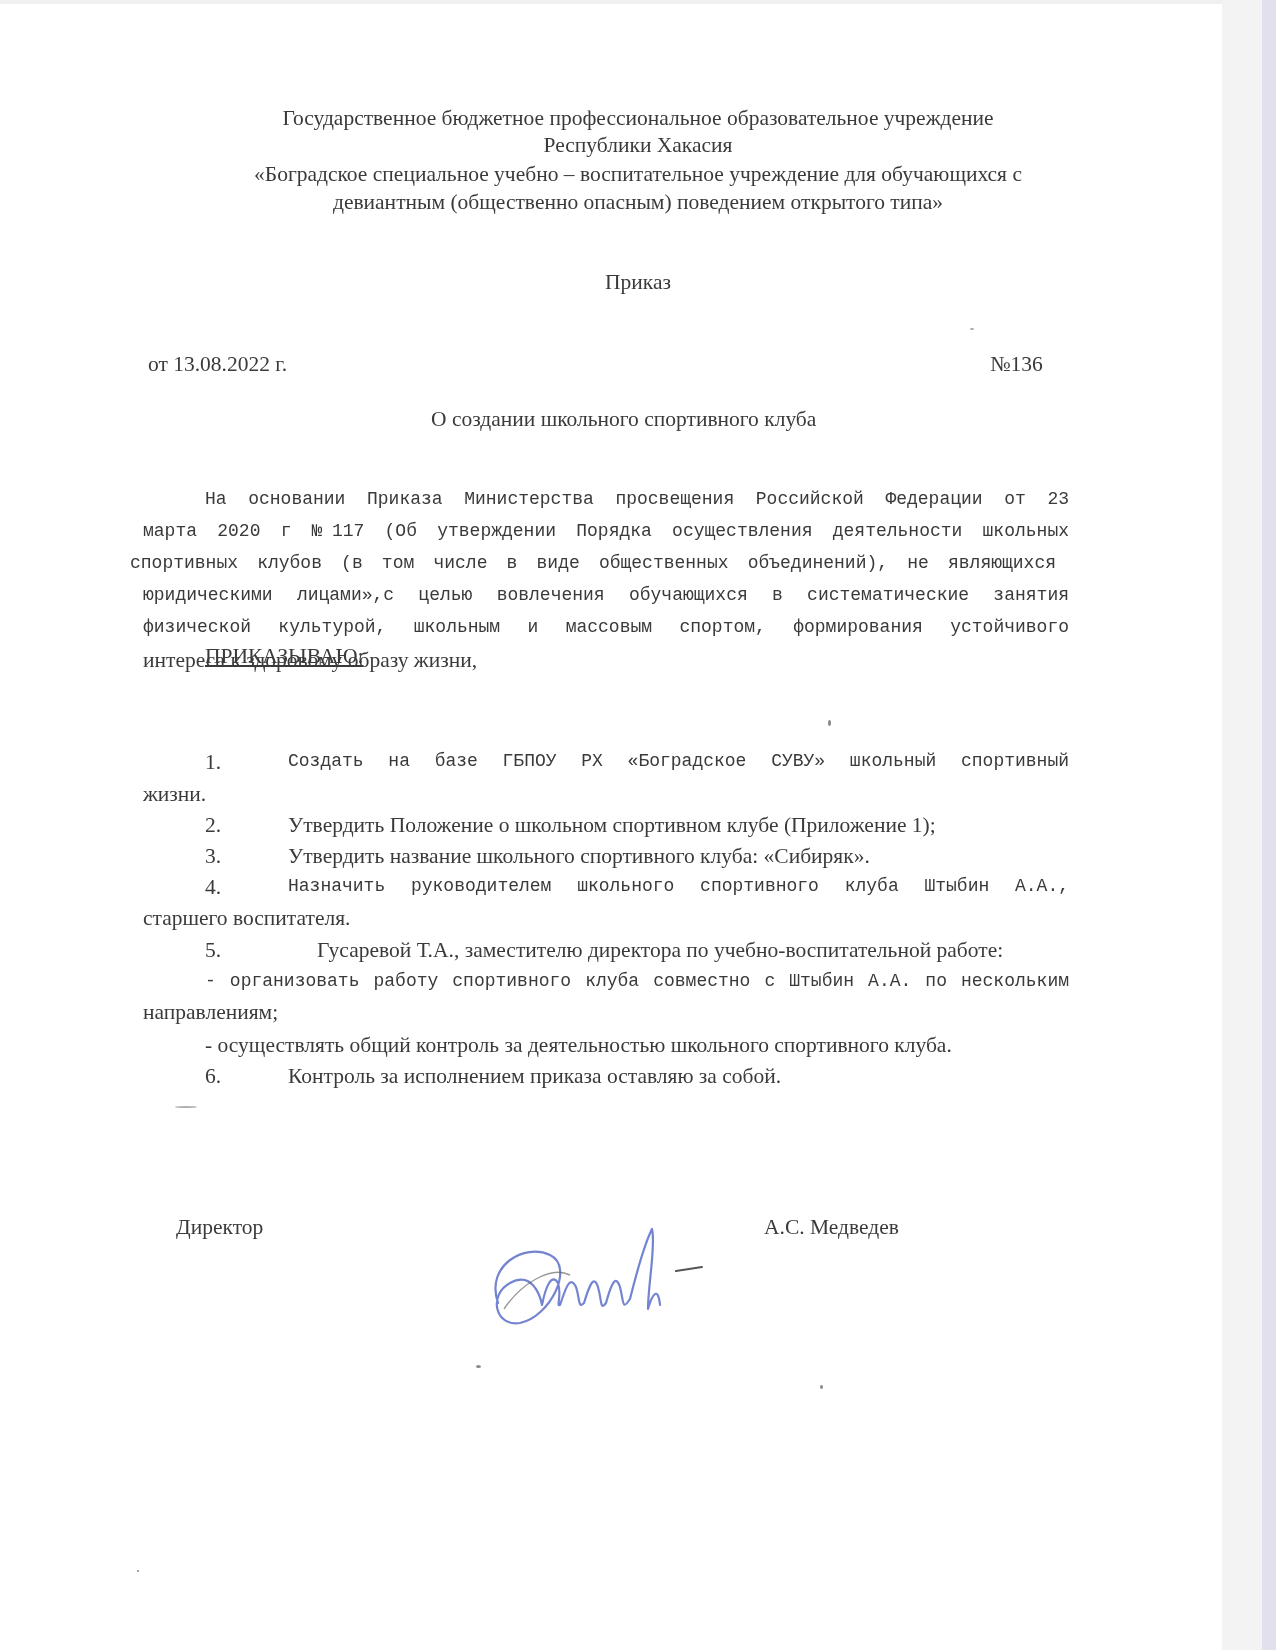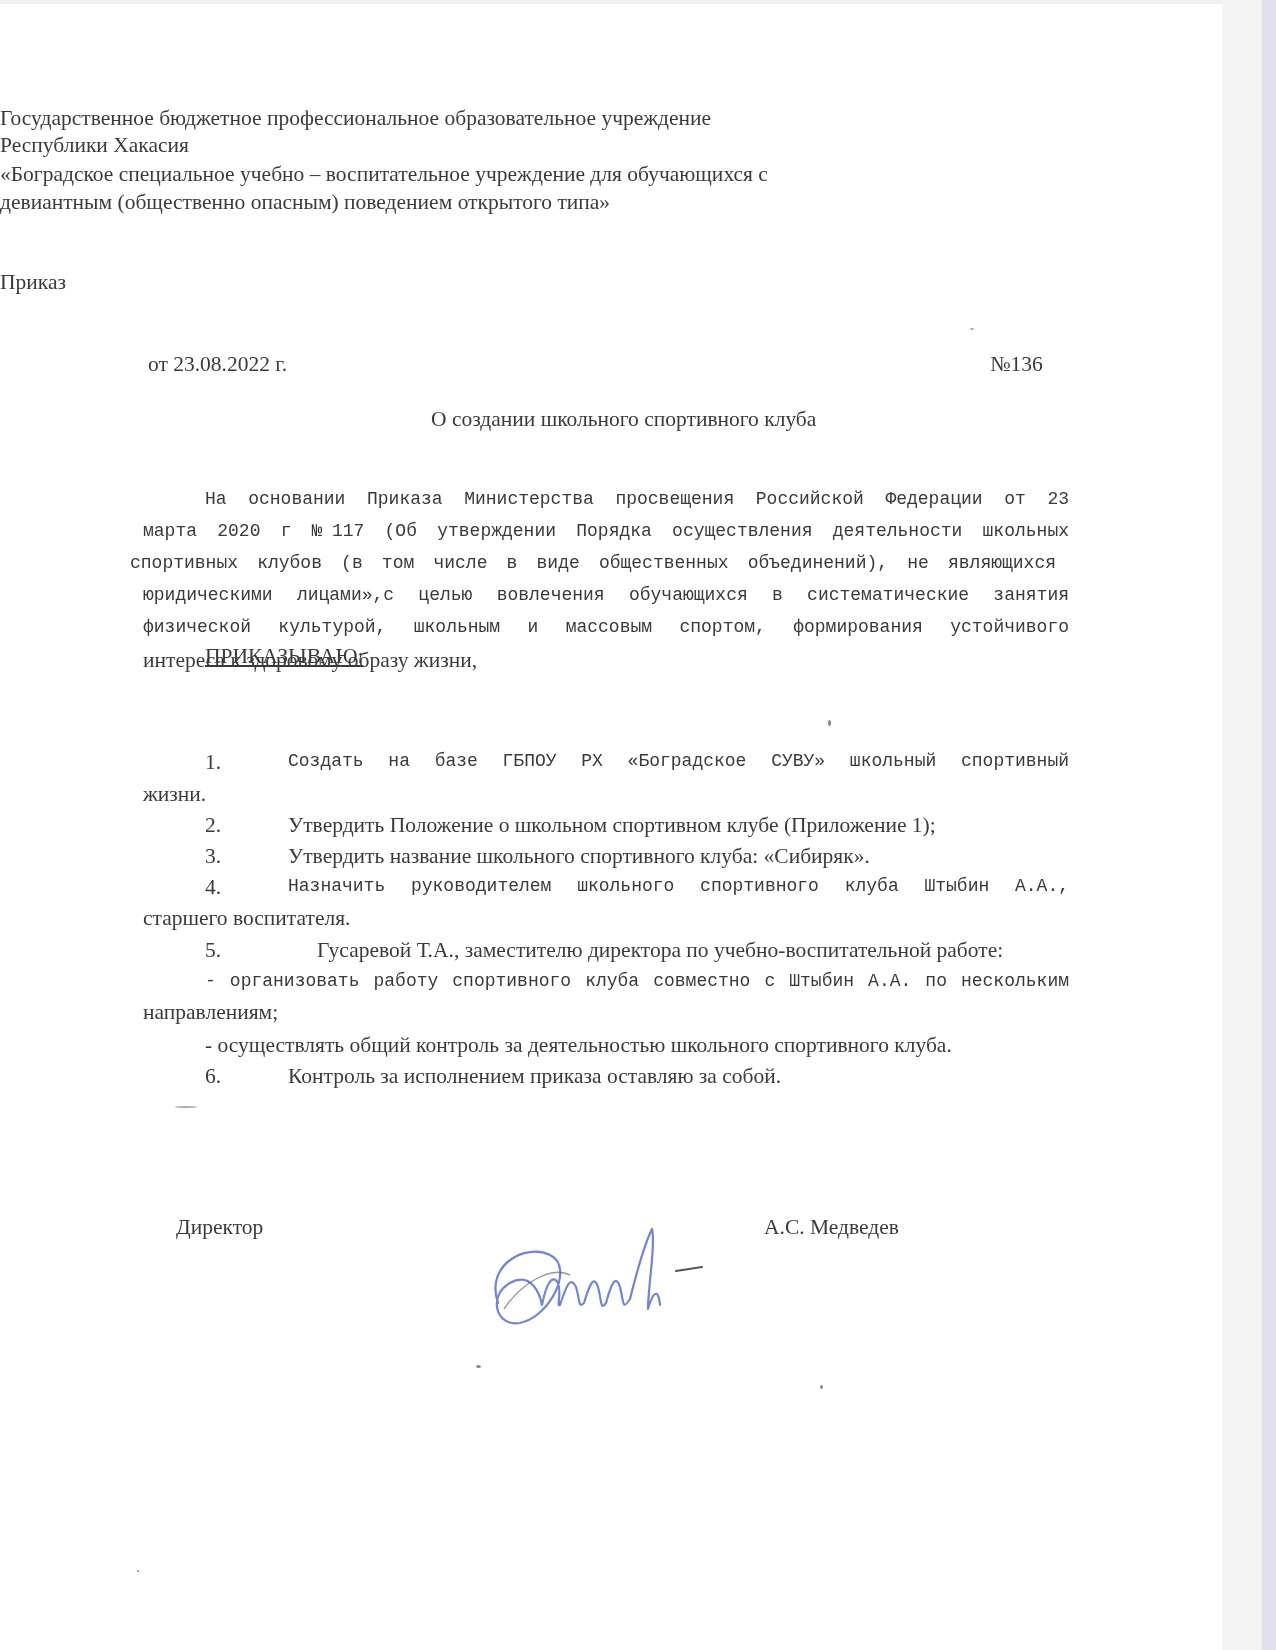--- a/index.html
+++ b/index.html
@@ -7,40 +7,40 @@
     width: 1276px; height: 1650px; position: relative; overflow: hidden;
     background: #ffffff;
     font-family: "Liberation Serif", "DejaVu Serif", serif;
     color: #3a3a3a;
   }
   .edge-gray { position: absolute; left: 1222px; top: 0; width: 40px; height: 1650px; background: #f3f3f3; }
   .edge-lav { position: absolute; left: 1262px; top: 0; width: 14px; height: 1650px; background: #e3e0ee; }
   .top-edge { position: absolute; left: 0; top: 0; width: 1222px; height: 4px; background: #f0f0f2; }
 
   .t { position: absolute; font-size: 21.5px; line-height: 1; white-space: nowrap; transform-origin: left top; }
-  .c { position: absolute; font-size: 21.5px; line-height: 1; white-space: nowrap; left: 0; width: 1276px; text-align: left; }
+  .c { position: absolute; font-size: 21.5px; line-height: 1; white-space: nowrap; left: 0; width: 1276px; text-align: center; }
   .j { position: absolute; font-size: 18px; line-height: 1; text-align: justify; text-align-last: justify; white-space: normal; font-family: Liberation Mono, monospace; }
   .spk { position: absolute; background: #8a8a8a; border-radius: 50%; }
   .sig { position: absolute; left: 480px; top: 1225px; width: 260px; height: 120px; }
 </style>
 </head>
 <body>
 
 <div class="top-edge"></div>
 <div class="edge-gray"></div>
 <div class="edge-lav"></div>
 
 <div class="c" style="top:108px;">Государственное бюджетное профессиональное  образовательное  учреждение</div>
 <div class="c" style="top:135px;">Республики Хакасия</div>
 <div class="c" style="top:164px;">«Боградское специальное учебно – воспитательное учреждение для обучающихся с</div>
 <div class="c" style="top:192px;">девиантным (общественно опасным) поведением открытого типа»</div>
 
 <div class="c" style="top:272px;">Приказ</div>
 
-<div class="t" style="left:148px; top:354px;">от 23.08.2022 г.</div>
+<div class="t" style="left:148px; top:354px;">от 13.08.2022 г.</div>
 <div class="t" style="left:990px; top:354px;">№136</div>
 
 <div class="t" style="left:431px; top:409px;">О создании школьного спортивного клуба</div>
 
 <div class="j" style="left:205px; width:864px; top:490px;">На основании Приказа Министерства просвещения Российской Федерации от 23</div>
 <div class="j" style="left:143px; width:926px; top:522px;">марта 2020 г №117 (Об утверждении Порядка осуществления деятельности школьных</div>
 <div class="j" style="left:130px; width:926px; top:554px;">спортивных клубов (в том числе в виде общественных объединений), не являющихся</div>
 <div class="j" style="left:143px; width:926px; top:586px;">юридическими лицами»,с целью вовлечения обучающихся в систематические занятия</div>
 <div class="j" style="left:143px; width:926px; top:618px;">физической культурой, школьным и массовым  спортом, формирования устойчивого</div>
 <div class="t" style="left:143px; top:650px;">интереса к здоровому образу жизни,</div>

